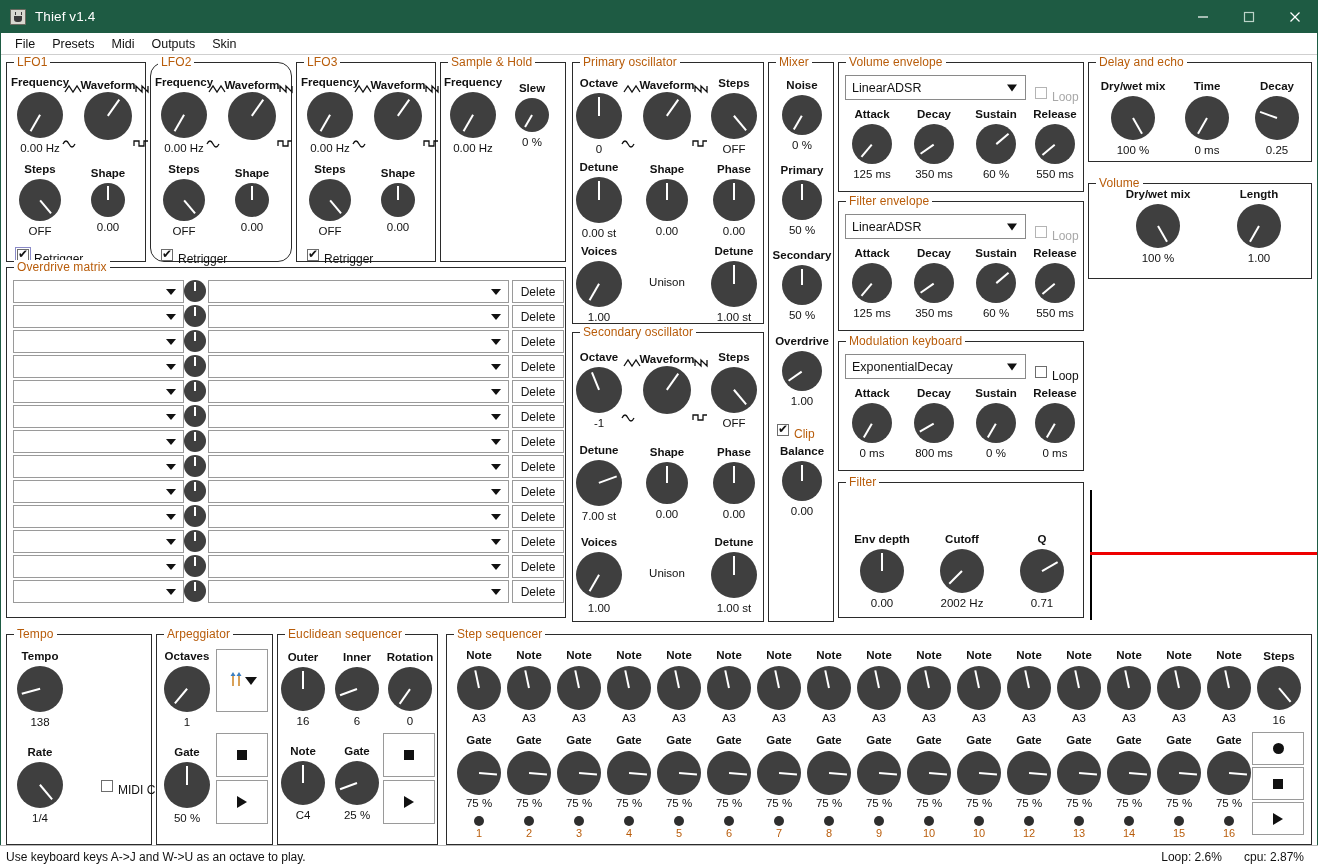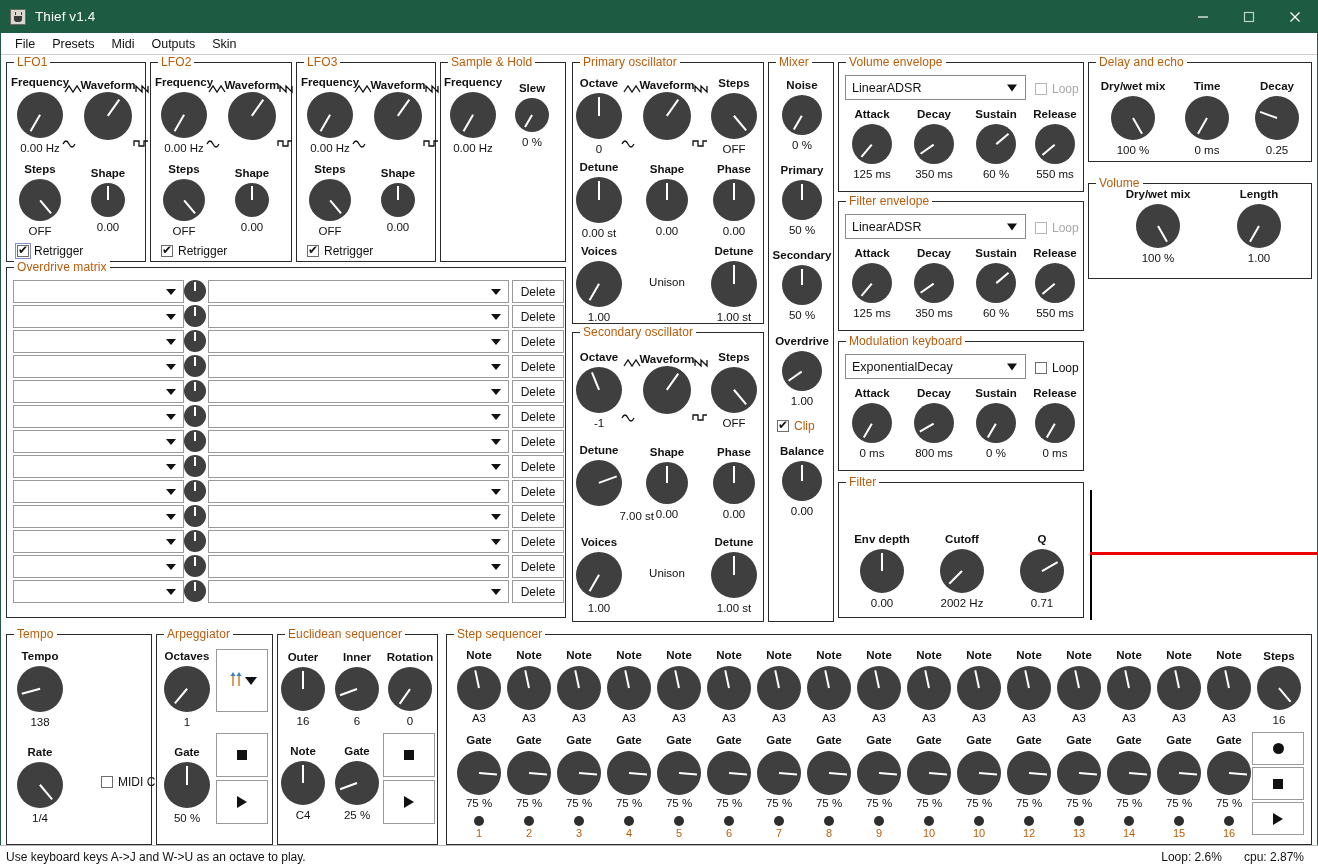--- a/index.html
+++ b/index.html
@@ -112,21 +112,21 @@
   
   .chk { position: absolute; display: flex; align-items: center; }
   .chk .box {
     width: 12px; height: 12px; border: 1px solid #6d6d6d; background: #fff;
     position: relative; flex: 0 0 auto;
   }
   .chk.on .box::after {
     content: "\2714"; position: absolute; left: 0px; top: -3px;
     font-size: 12px; color: #111; line-height: 14px;
   }
-  .chk .lbl { font-size: 12px; margin-left: 5px; color: #111; white-space: nowrap; }
+  .chk .lbl { font-size: 12px; margin-left: 5px; color: #111; white-space: nowrap; margin-top: 8px; }
   .chk.dim .box { border-color: #b4b4b4; }
   .chk.dim .lbl { color: #a8a8a8; }
   .chk.focus .lbl { color: #b85c0a; }
   .chk.focusbox { }
   .chk.focusbox .box { outline: 1px solid #8a8ac8; outline-offset: 1px; }
 
   
   .btn {
     position: absolute; border: 1px solid #9a9a9a; background: #ffffff;
     display: flex; align-items: center; justify-content: center;
@@ -267,21 +267,21 @@
       <div class="ktext" style="left: 46px; top: 104px; width: 110px;">Shape</div>
       <div class="knob" style="left: 84px; top: 120px; width: 34px; height: 34px;">
         <div class="ind" style="height: 13.94px; margin-left: -1px; margin-top: -13.94px; transform: rotate(0deg);"></div>
       </div>
       <div class="kval" style="left: 46px; top: 158px; width: 110px;">0.00</div>
       <div class="chk on focusbox" style="left: 10px; top: 181px;">
         <div class="box"></div>
         <div class="lbl">Retrigger</div>
       </div>
     </div>
-    <div class="grp" style="left: 150px; top: 6px; width: 142px; height: 200px;">
+    <div class="grp" style="left: 150px; top: 6px; width: 142px; height: 200px; border-radius: 14px;">
       <div class="grp-title">LFO2</div>
       <div class="ktext" style="left: -22px; top: 13px; width: 110px;">Frequency</div>
       <div class="knob" style="left: 10px; top: 29px; width: 46px; height: 46px;">
         <div class="ind" style="height: 18.86px; margin-left: -1px; margin-top: -18.86px; transform: rotate(-150deg);"></div>
       </div>
       <div class="kval" style="left: -22px; top: 79px; width: 110px;">0.00 Hz</div>
       <div class="ktext" style="left: 46px; top: 16px; width: 110px;">Waveform</div>
       <div class="knob" style="left: 77px; top: 29px; width: 48px; height: 48px;">
         <div class="ind" style="height: 19.68px; margin-left: -1px; margin-top: -19.68px; transform: rotate(35deg);"></div>
       </div>
@@ -475,21 +475,21 @@
       </div>
       <div class="ktext" style="left: 106px; top: 18px; width: 110px;">Steps</div>
       <div class="knob" style="left: 138px; top: 34px; width: 46px; height: 46px;">
         <div class="ind" style="height: 18.86px; margin-left: -1px; margin-top: -18.86px; transform: rotate(140deg);"></div>
       </div>
       <div class="kval" style="left: 106px; top: 84px; width: 110px;">OFF</div>
       <div class="ktext" style="left: -29px; top: 111px; width: 110px;">Detune</div>
       <div class="knob" style="left: 3px; top: 127px; width: 46px; height: 46px;">
         <div class="ind" style="height: 18.86px; margin-left: -1px; margin-top: -18.86px; transform: rotate(70deg);"></div>
       </div>
-      <div class="kval" style="left: -29px; top: 177px; width: 110px; text-align: right;">7.00 st</div>
+      <div class="kval" style="left: -29px; top: 177px; width: 110px;">7.00 st</div>
       <div class="ktext" style="left: 39px; top: 113px; width: 110px;">Shape</div>
       <div class="knob" style="left: 73px; top: 129px; width: 42px; height: 42px;">
         <div class="ind" style="height: 17.22px; margin-left: -1px; margin-top: -17.22px; transform: rotate(0deg);"></div>
       </div>
       <div class="kval" style="left: 39px; top: 175px; width: 110px;">0.00</div>
       <div class="ktext" style="left: 106px; top: 113px; width: 110px;">Phase</div>
       <div class="knob" style="left: 140px; top: 129px; width: 42px; height: 42px;">
         <div class="ind" style="height: 17.22px; margin-left: -1px; margin-top: -17.22px; transform: rotate(0deg);"></div>
       </div>
       <div class="kval" style="left: 106px; top: 175px; width: 110px;">0.00</div>

